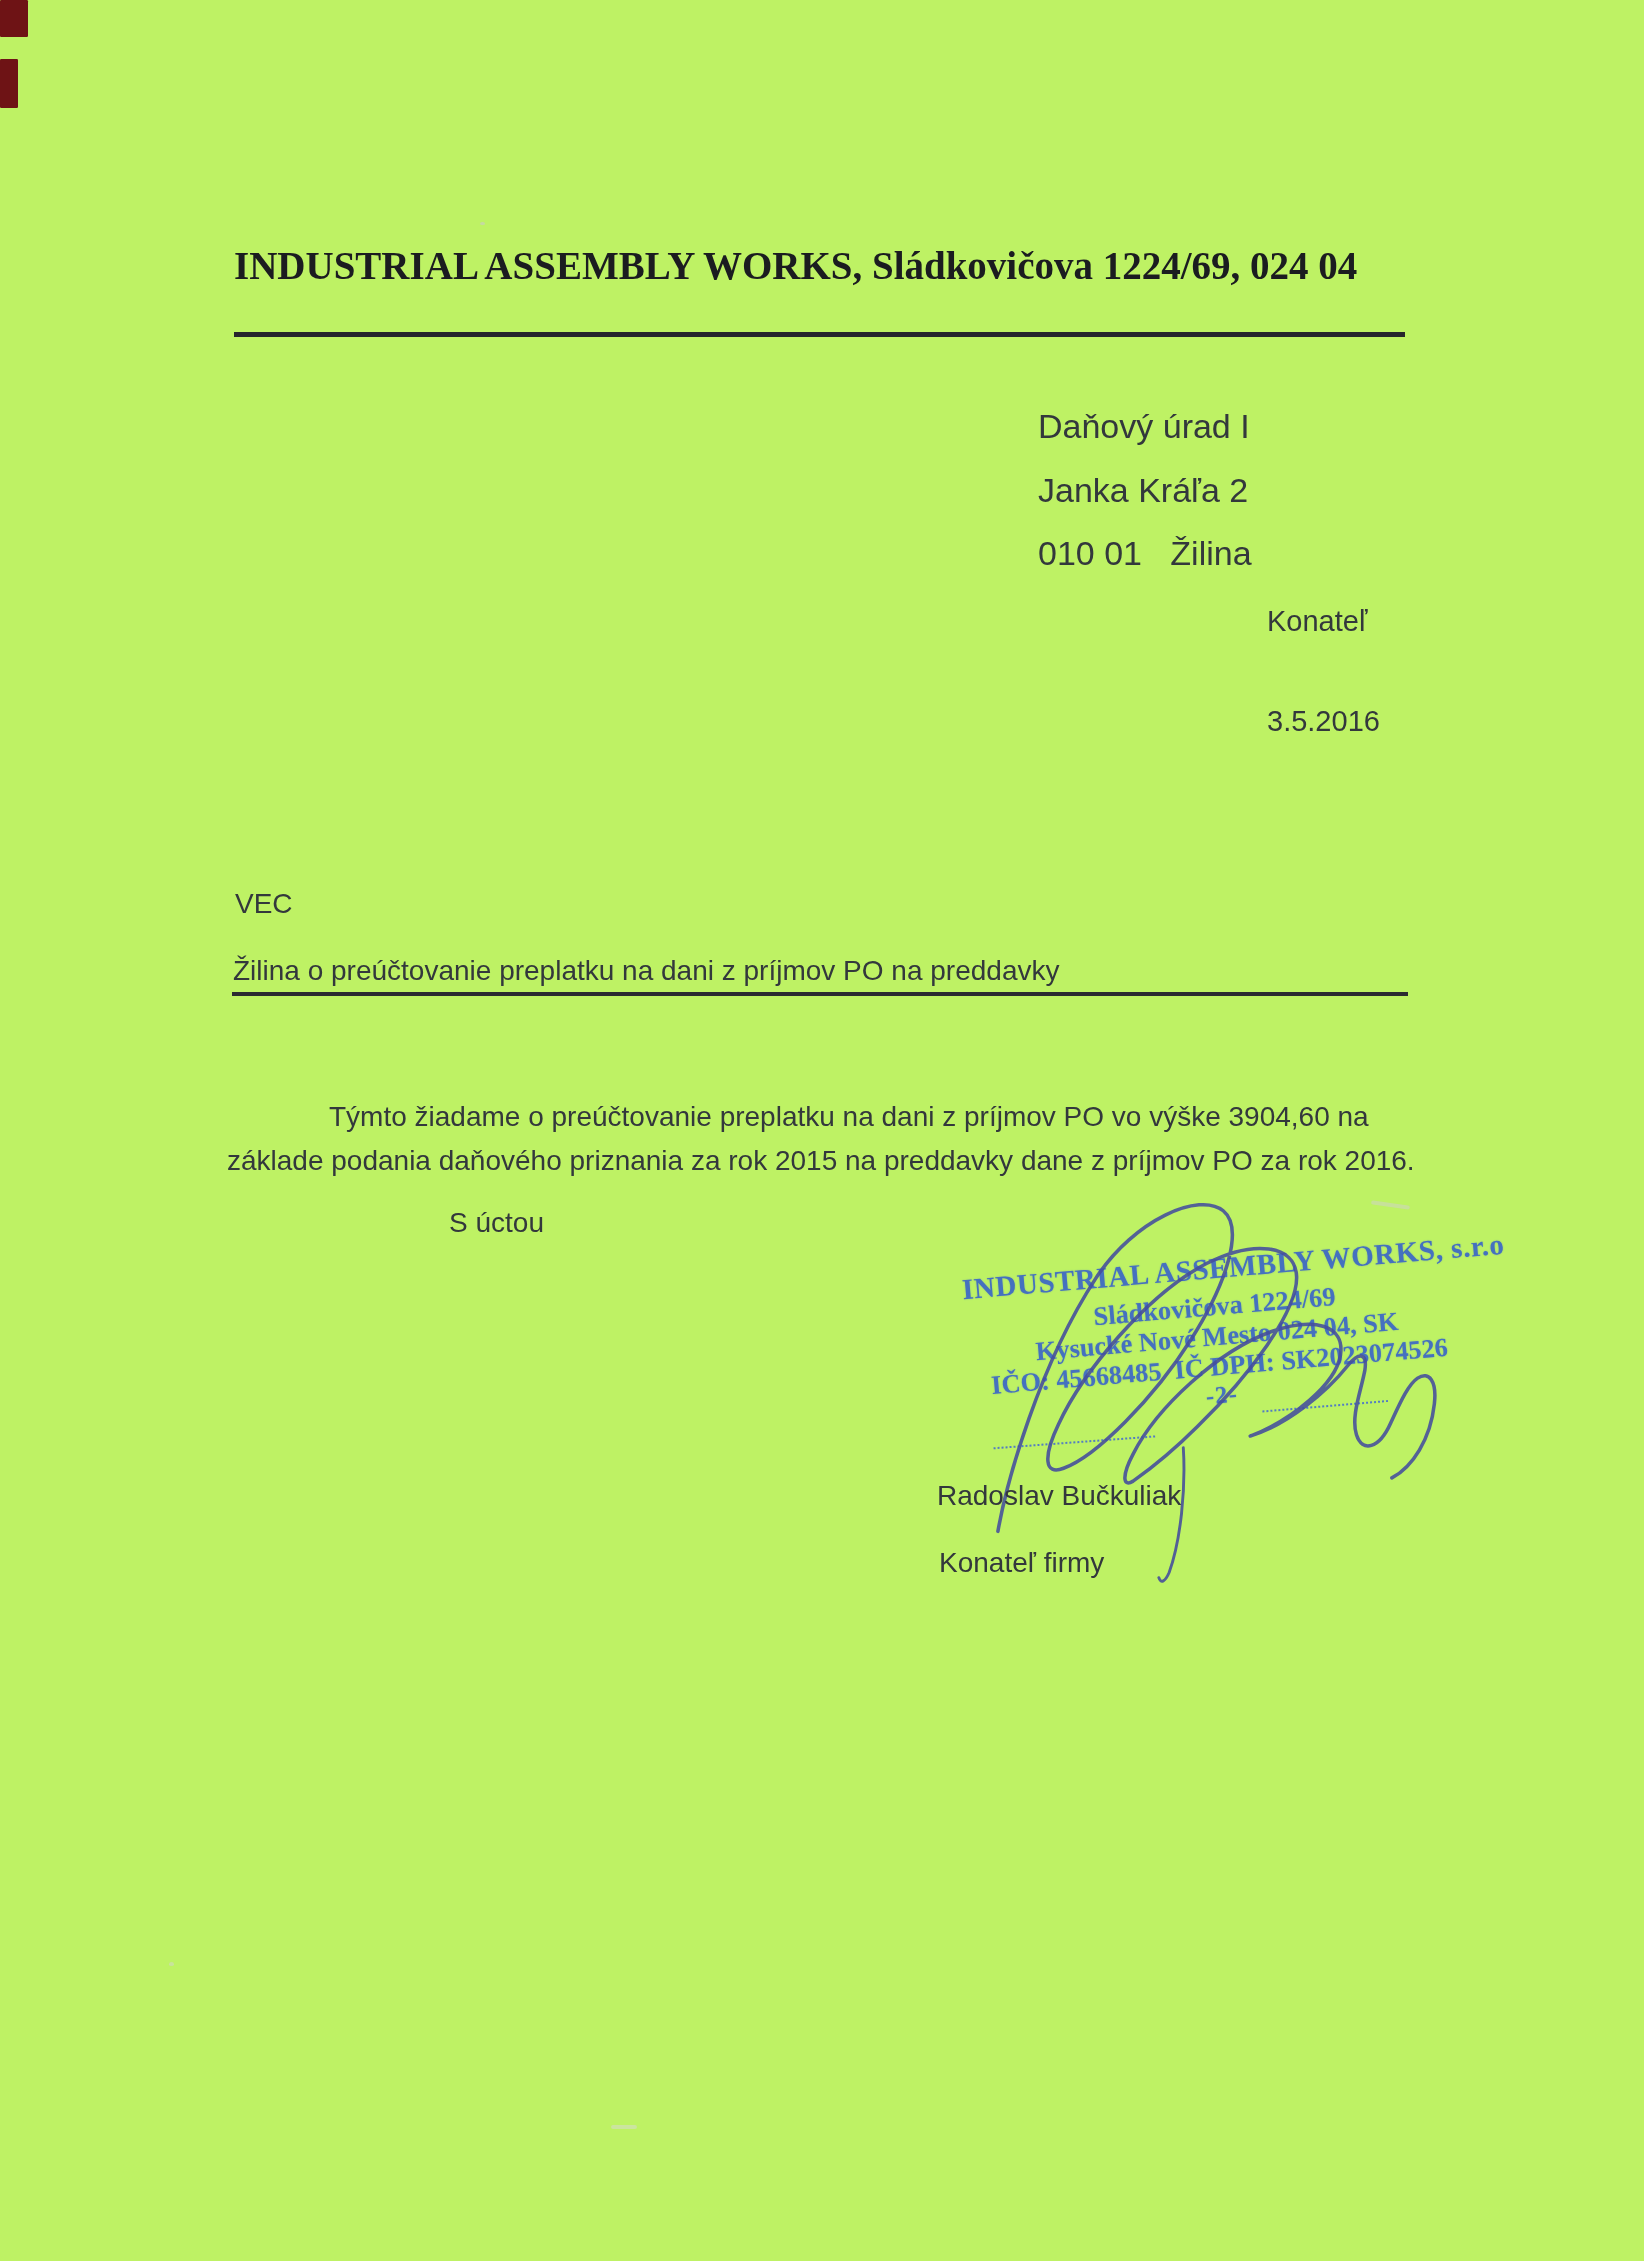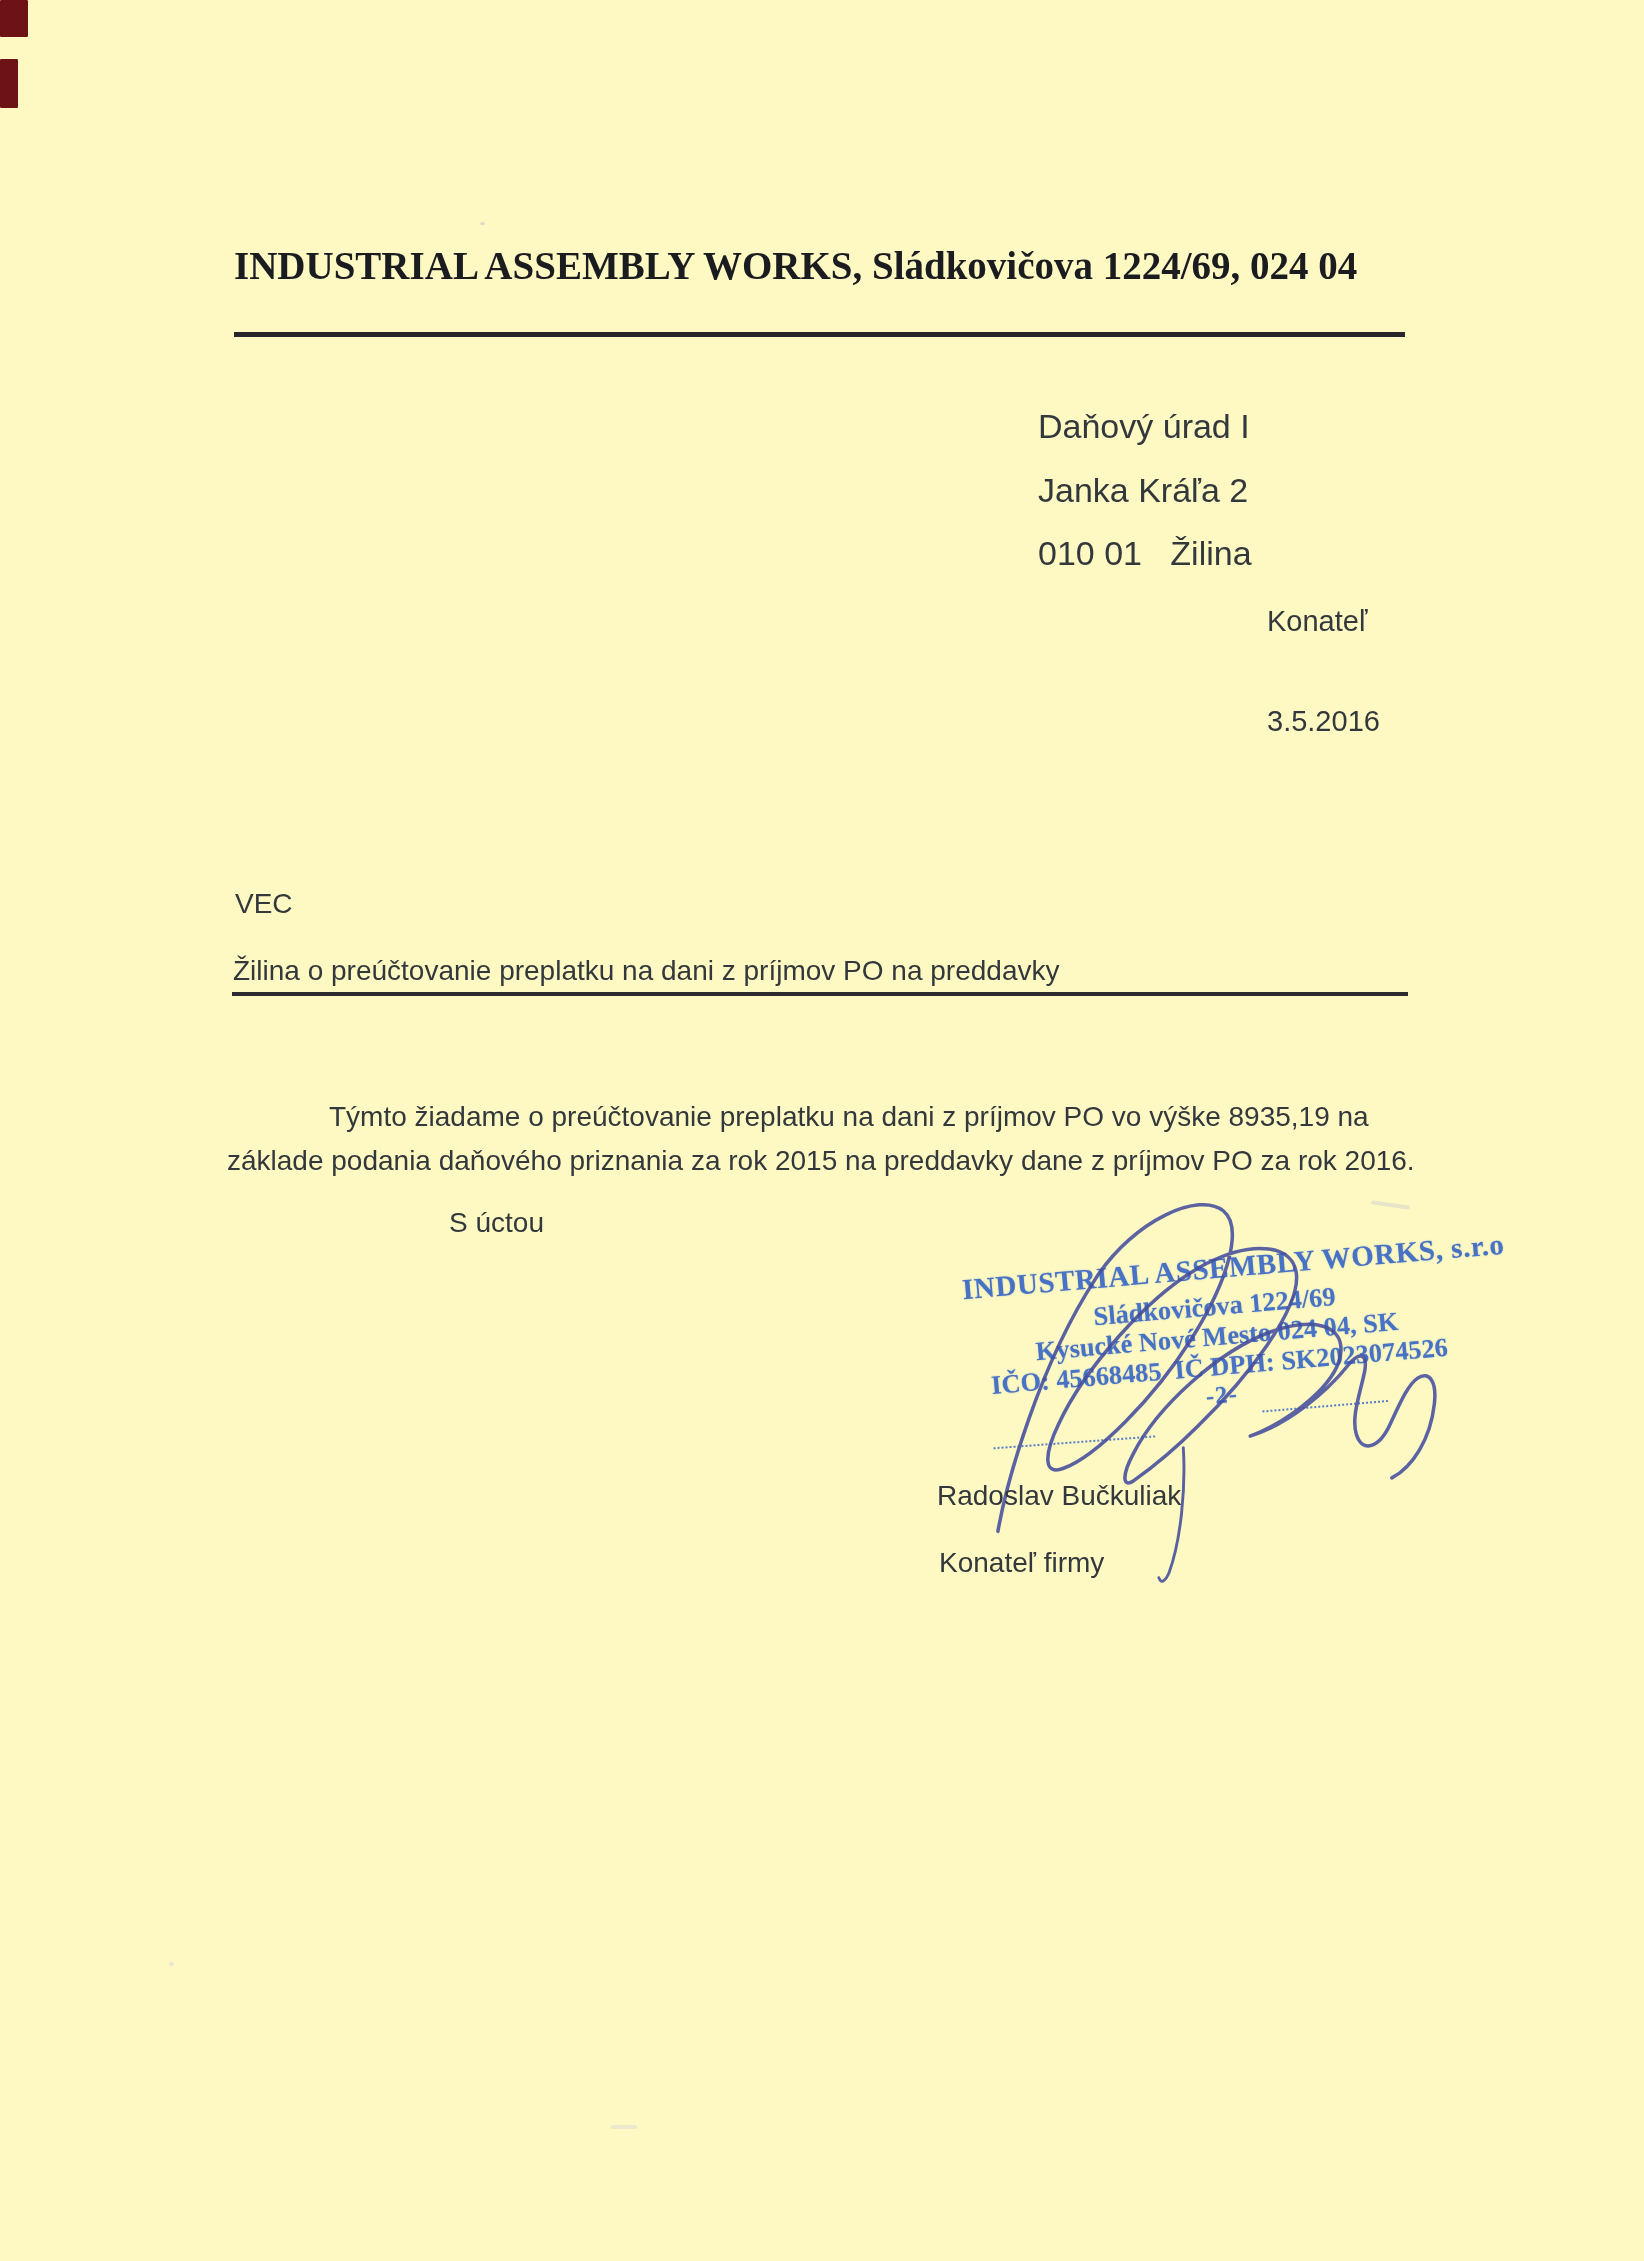--- a/index.html
+++ b/index.html
@@ -1,19 +1,19 @@
 <!DOCTYPE html>
 <html style="font-size:10.3px"><head>
 <meta charset="utf-8">
 <style>
   html,body{margin:0;padding:0;background:#e8e8e8;}
   .page{
     position:relative;
     width:1644px;height:2261px;
-    background:#fef9c3;
+    background:#bef264;
     overflow:hidden;
     font-family:"Liberation Sans",sans-serif;
     color:#33383c;
   }
   
   .corner-mark{position:absolute;background:#6e1315;border-radius:1.3px;}
   .mark-a{left:0;top:0;width:28px;height:37px;}
   .mark-b{left:0;top:59px;width:18px;height:49px;}
   .speck{position:absolute;border-radius:50%;}
 
@@ -96,21 +96,21 @@
   <div class="abs recipient-line" style="left:1038px;top:472px;">Janka Kráľa 2</div>
   <div class="abs recipient-line" style="left:1038px;top:535px;">010 01&nbsp;&nbsp; Žilina</div>
 
   <div class="abs dateline-line" style="left:1267px;top:606px;">Konateľ</div>
   <div class="abs dateline-line" style="left:1267px;top:680px;margin-top:26px;">3.5.2016</div>
 
   <div class="abs vec">VEC</div>
   <div class="abs subject">Žilina o preúčtovanie preplatku na dani z príjmov PO na preddavky</div>
   <div class="subject-rule"></div>
 
-  <div class="body-par">Týmto žiadame o preúčtovanie preplatku na dani z príjmov PO vo výške 8935,19 na základe podania daňového priznania za rok 2015 na preddavky dane z príjmov PO za rok 2016.</div>
+  <div class="body-par">Týmto žiadame o preúčtovanie preplatku na dani z príjmov PO vo výške 3904,60 na základe podania daňového priznania za rok 2015 na preddavky dane z príjmov PO za rok 2016.</div>
 
   <div class="abs salutation">S úctou</div>
 
   <div class="stamp">
     <div class="stamp-l1">INDUSTRIAL ASSEMBLY WORKS, s.r.o</div>
     <div class="stamp-l2">Sládkovičova 1224/69</div>
     <div class="stamp-l3">Kysucké Nové Mesto 024 04, SK</div>
     <div class="stamp-l4">IČO: 45668485&nbsp; IČ DPH: SK2023074526</div>
     <div class="stamp-l5">-2-</div>
     <div class="stamp-dash dash-left"></div>

